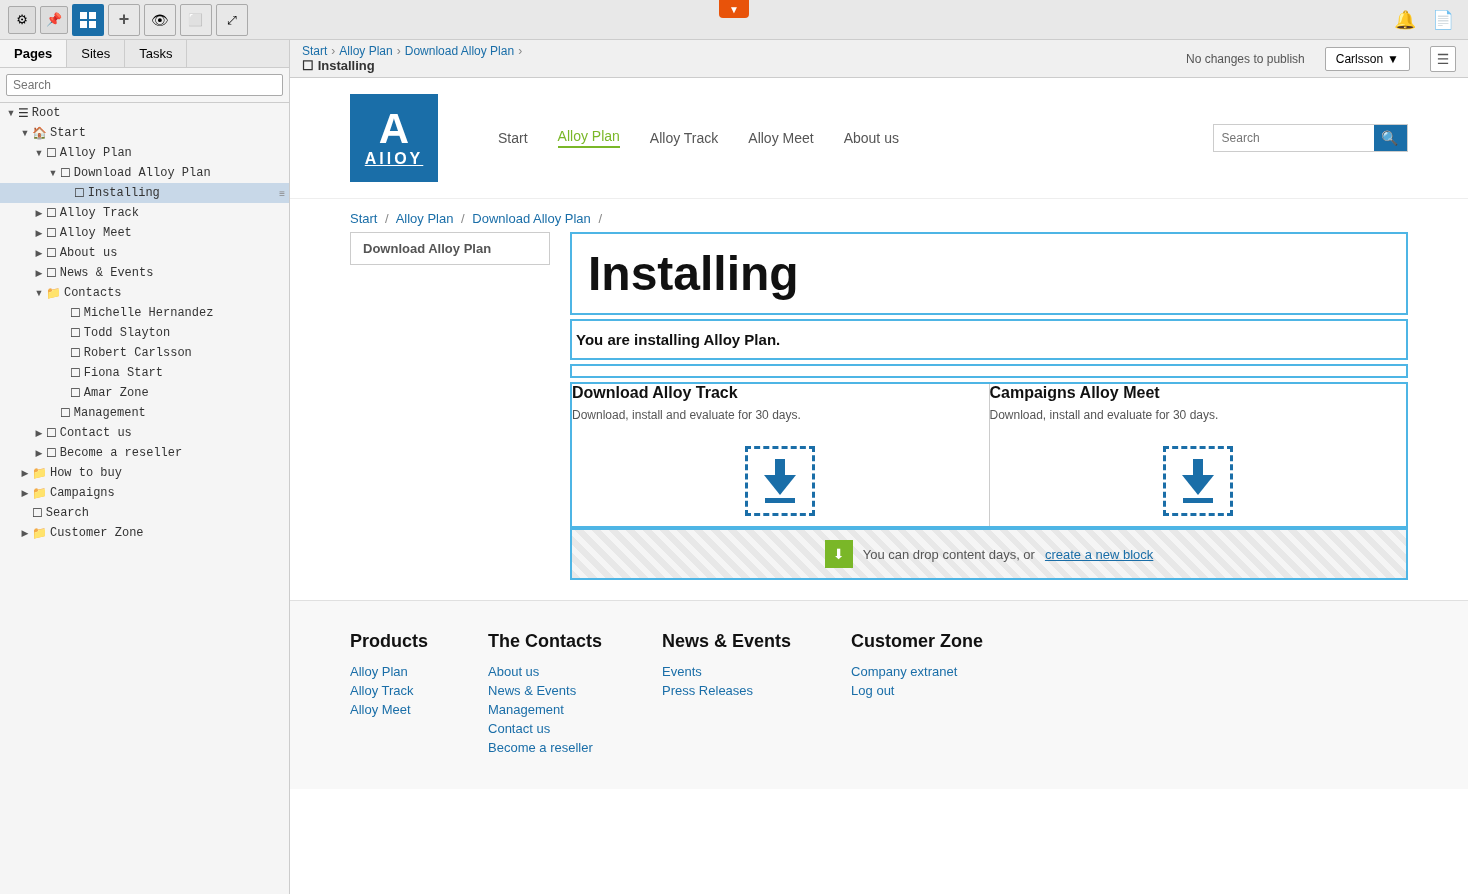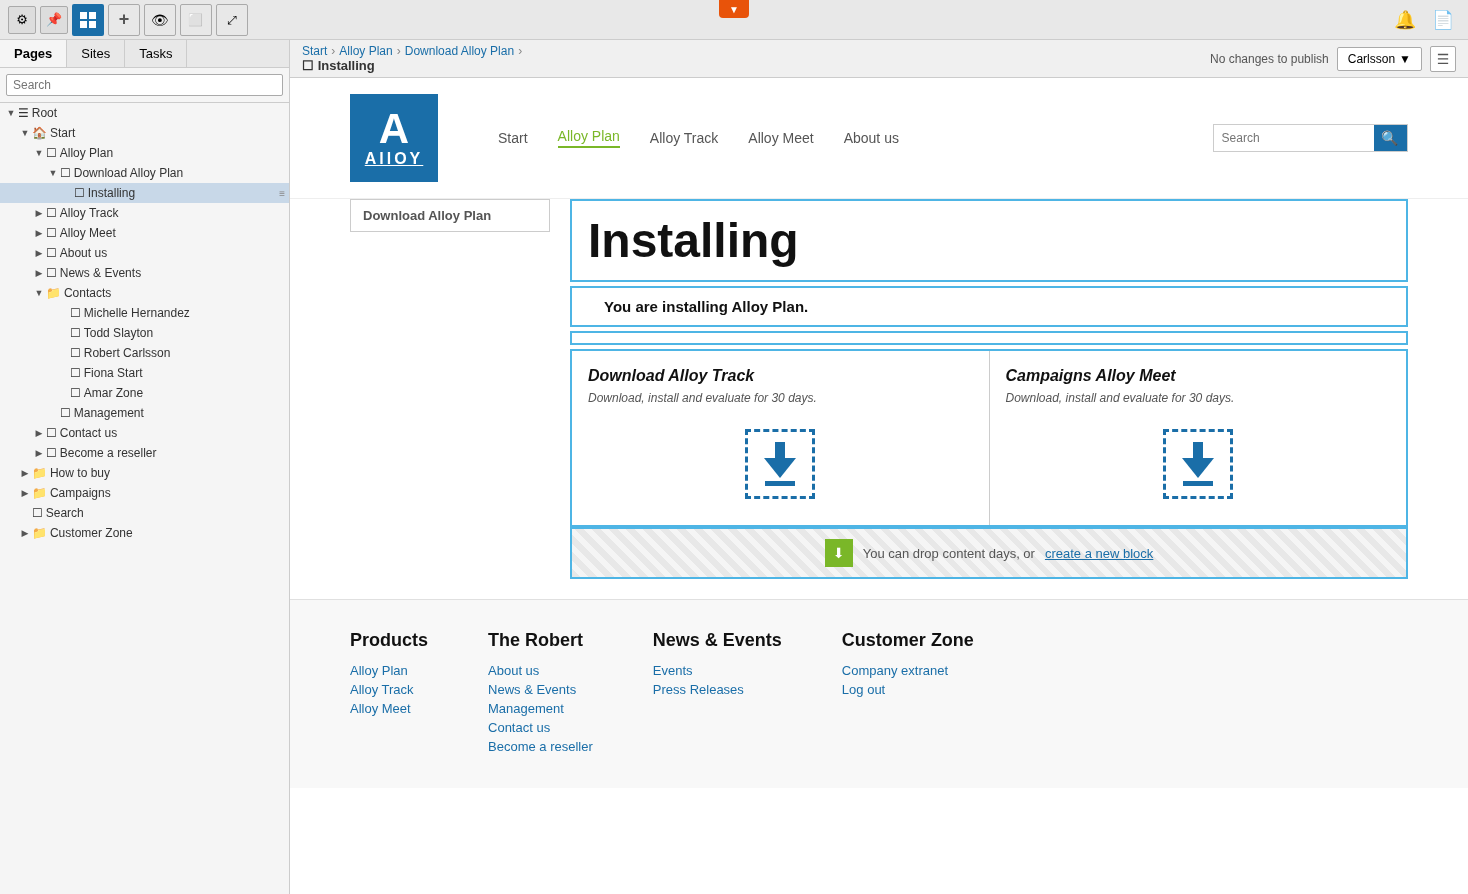--- a/index.html
+++ b/index.html
@@ -152,21 +152,21 @@
       display: inline-flex; align-items: center; justify-content: center;
       font-size: 9px;
       color: #555;
       flex-shrink: 0;
     }
     .tree-icon {
       margin-right: 3px;
       flex-shrink: 0;
       font-size: 12px;
     }
-    .tree-label { flex: 1; }
+    .tree-label { flex: 1; font-family: Liberation Mono, monospace; }
     .tree-item-actions {
       opacity: 0;
       font-size: 10px;
       color: #888;
     }
     .tree-item.selected .tree-item-actions { opacity: 1; }
 
     
     .content-area {
       flex: 1;
@@ -196,21 +196,21 @@
       display: flex;
       align-items: center;
       gap: 4px;
       font-size: 13px;
       font-weight: bold;
       color: #333;
     }
     .breadcrumb-right {
       display: flex;
       align-items: center;
-      gap: 8px;
+      gap: 20px;
     }
     .no-changes { font-size: 12px; color: #555; }
     .options-btn {
       padding: 4px 10px;
       border: 1px solid #aaa;
       background: white;
       cursor: pointer;
       font-size: 12px;
       border-radius: 2px;
       display: flex;
@@ -351,41 +351,39 @@
     }
     .title-block {
       padding: 12px 16px;
     }
     .title-block h1 {
       font-size: 48px;
       font-weight: 900;
       color: #111;
     }
     .subtitle-block {
-      padding: 10px 32px;
+      padding: 10px 4px;
     }
     .subtitle-block p {
       font-size: 15px;
       font-weight: bold;
       color: #111;
     }
     .empty-block {
       height: 14px;
     }
 
     
     .download-cards {
       border: 2px solid #4eb5e5;
       display: flex;
     }
     .download-card {
       flex: 1;
       border-right: 1px solid #ccc;
-      padding: 16px;
-      font-style: italic;
     }
     .download-card:last-child { border-right: none; }
     .download-card h3 {
       font-size: 16px;
       font-weight: bold;
       color: #111;
       margin-bottom: 6px;
     }
     .download-card p {
       font-size: 12px;
@@ -670,20 +668,28 @@
             <a class="nav-link">Alloy Track</a>
             <a class="nav-link">Alloy Meet</a>
             <a class="nav-link">About us</a>
           </nav>
           <div class="alloy-search-box">
             <input class="alloy-search-input" type="text" placeholder="Search" style="">
             <button class="alloy-search-btn">🔍</button>
           </div>
         </div>
 
+        <div class="page-breadcrumb">
+          <a>Start</a>
+          <span>/</span>
+          <a>Alloy Plan</a>
+          <span>/</span>
+          <a>Download Alloy Plan</a>
+          <span>/</span>
+        </div>
 
         <div class="page-main">
           <div class="page-sidebar">
             <div class="page-sidebar-item">Download Alloy Plan</div>
           </div>
           <div class="page-body">
 
             <div class="edit-block title-block">
               <h1>Installing</h1>
             </div>
@@ -733,21 +739,21 @@
         </div>
 
         <div class="alloy-footer">
           <div class="footer-col">
             <h4>Products</h4>
             <a>Alloy Plan</a>
             <a>Alloy Track</a>
             <a>Alloy Meet</a>
           </div>
           <div class="footer-col">
-            <h4>The Robert</h4>
+            <h4>The Contacts</h4>
             <a>About us</a>
             <a>News &amp; Events</a>
             <a>Management</a>
             <a>Contact us</a>
             <a>Become a reseller</a>
           </div>
           <div class="footer-col">
             <h4>News &amp; Events</h4>
             <a>Events</a>
             <a>Press Releases</a>

